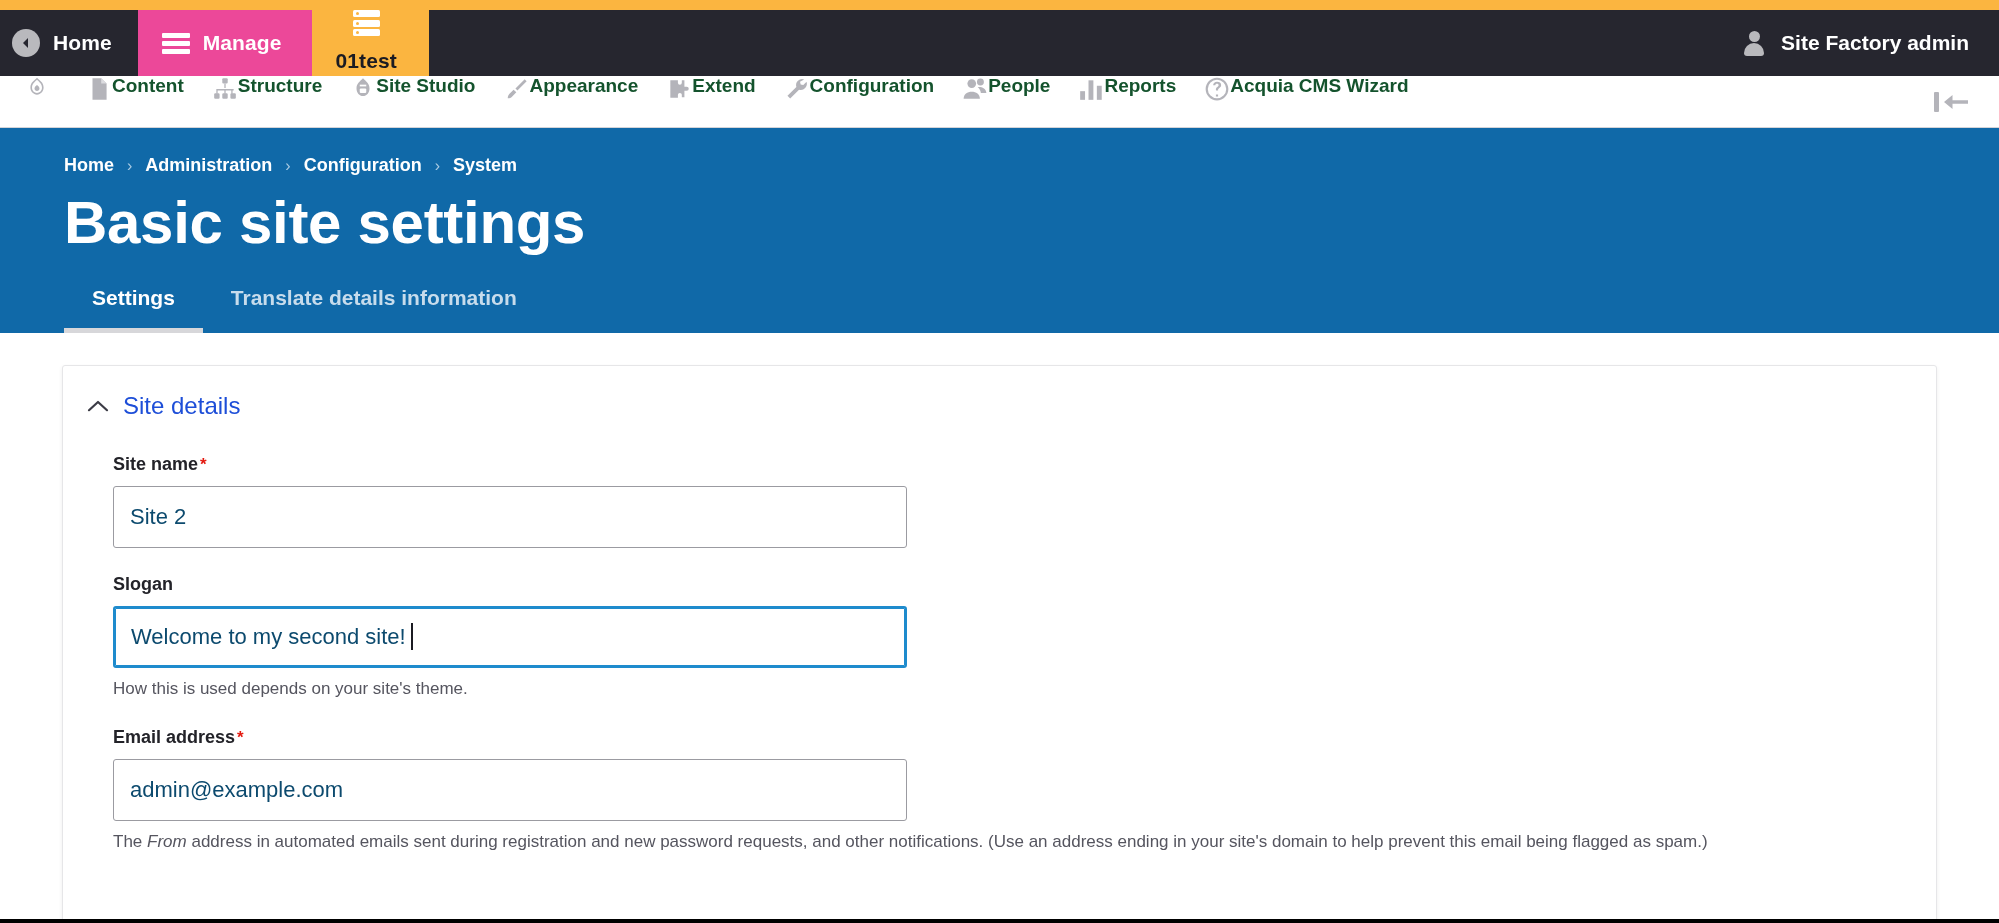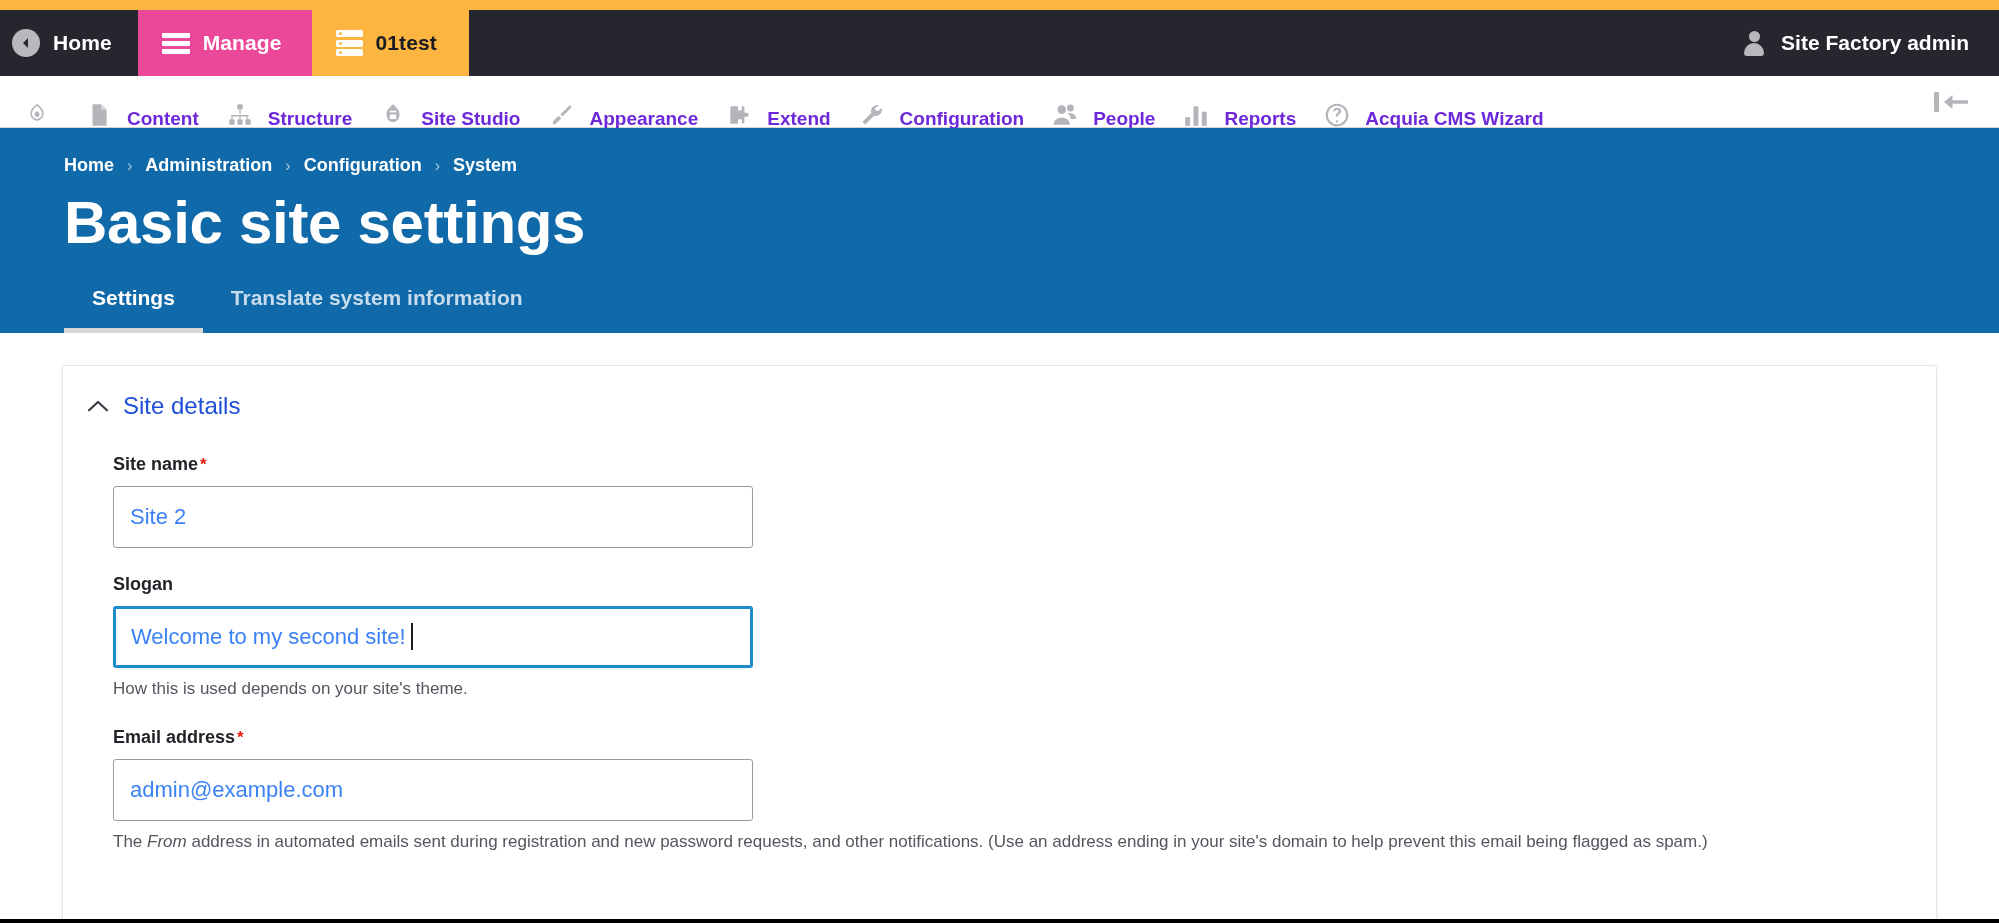--- a/index.html
+++ b/index.html
@@ -38,21 +38,21 @@
     padding: 0 22px;
     color: #ffffff;
     font-size: 21px;
     font-weight: bold;
     letter-spacing: .1px;
     cursor: pointer;
     white-space: nowrap;
   }
   .tb-item.home { background: #26262f; padding-left: 12px; padding-right: 26px; }
   .tb-item.manage { background: #ec4899; padding-left: 24px; padding-right: 30px; }
-  .tb-item.site { background: #fbb540; color: #1b1b22; padding-left: 24px; padding-right: 32px; }
+  .tb-item.site { background: #fbb540; color: #1b1b22; padding-left: 24px; padding-right: 32px; flex-direction: column; }
   .tb-spacer { flex: 1 1 auto; }
   .tb-user {
     display: flex;
     align-items: center;
     gap: 15px;
     padding: 0 30px 0 22px;
     color: #ffffff;
     font-size: 21px;
     font-weight: bold;
     cursor: pointer;
@@ -103,25 +103,25 @@
     width: 1999px;
     height: 52px;
     background: #ffffff;
     border-bottom: 1px solid #d4d4d8;
     display: flex;
     align-items: center;
     padding: 0 8px 0 14px;
   }
   .tb2-item {
     display: flex;
-    align-items: flex-end;
-    gap: 15px;
+    align-items: flex-start;
+    gap: 0;
     padding: 0 14px;
     height: 52px;
-    color: #6d28d9;
+    color: #14532d;
     font-size: 19px;
     font-weight: bold;
     cursor: pointer;
     white-space: nowrap;
   }
   .tb2-item .lbl { line-height: 1; }
   .tb2-spacer { flex: 1 1 auto; }
   .tb2-icon { width: 26px; height: 26px; flex: 0 0 auto; display:block; fill:#b4b4ba; }
   .orient-toggle {
     display:flex; align-items:center; gap:4px;
@@ -212,27 +212,27 @@
   .form-label {
     font-size: 18px;
     font-weight: bold;
     color: #232329;
     display: inline-block;
     margin-bottom: 11px;
   }
   .req { color: #e3190f; font-size: 17px; margin-left: 2px; }
   .text-input {
     display: block;
-    width: 640px;
+    width: 794px;
     height: 62px;
     border: 1px solid #9b9ba1;
     border-radius: 3px;
     font-family: "Liberation Sans", sans-serif;
     font-size: 22px;
-    color: #3b82f6;
+    color: #0c4a6e;
     padding: 16px 16px;
     background: #ffffff;
     outline: none;
   }
   .text-input.focused {
     border: 2px solid #1e8bcd;
     box-shadow: 0 0 0 1px #1e8bcd inset;
   }
   .form-desc {
     margin-top: 10px;
@@ -409,21 +409,21 @@
     <span class="sep">›</span>
     <a>Configuration</a>
     <span class="sep">›</span>
     <a>System</a>
   </div>
 
   <h1 class="page-title">Basic site settings</h1>
 
   <div class="tabs">
     <div class="tab active">Settings</div>
-    <div class="tab">Translate system information</div>
+    <div class="tab">Translate details information</div>
   </div>
 </div>
 
 <div class="content">
   <div class="card">
 
     <div class="card-header">
       <svg class="chev" viewBox="0 0 22 14">
         <path d="M2 11.2L11 3l9 8.2" fill="none" stroke="#3b3b45" stroke-width="2.2" stroke-linecap="round" stroke-linejoin="round"></path>
       </svg>

